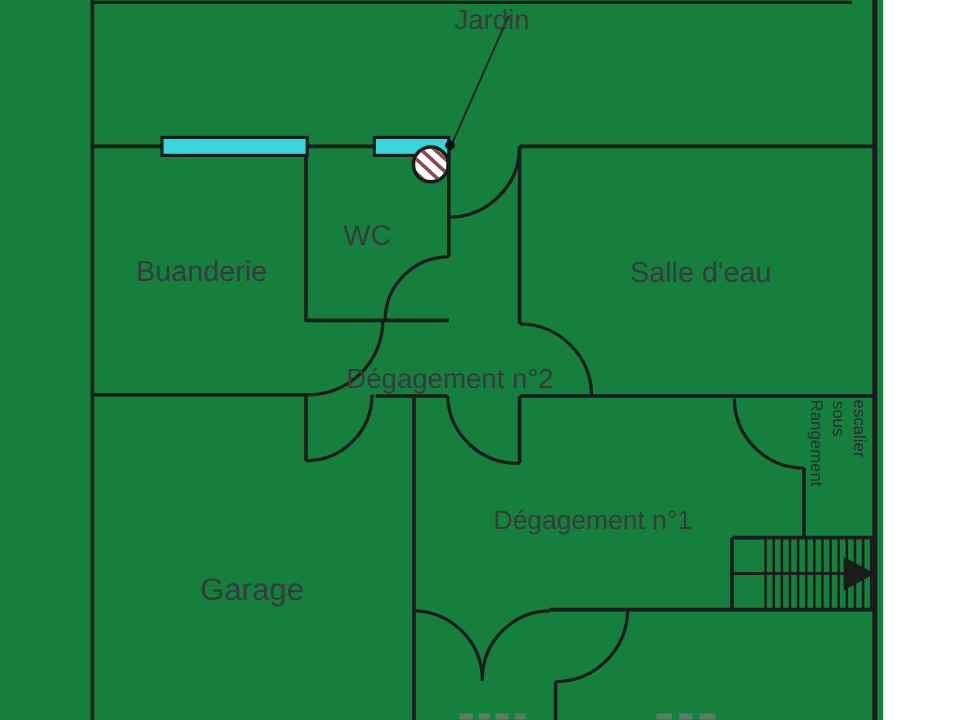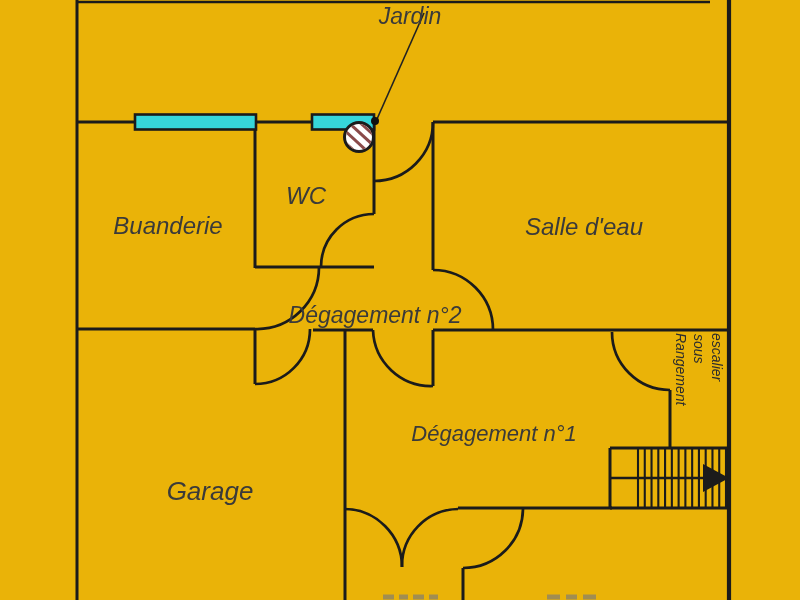--- a/index.html
+++ b/index.html
@@ -4,25 +4,24 @@
 <style>
   :root{
     --wall:#1b1b1b;
     --window:#36d6da;
     --hatch:#8a4a4a;
     --label:#3a3a3a;
   }
   html,body{margin:0;padding:0;background:#ffffff;}
   .stage{
     position:relative;
-    width:800px;height:600px;
-    background:#eab308;
+    width:736px;height:600px;
+    background:#15803d;
     overflow:hidden;
     font-family:"Liberation Sans","DejaVu Sans",sans-serif;
-    font-style:italic;
   }
   svg{display:block;}
   .wall{stroke:var(--wall);stroke-width:3;fill:none;stroke-linecap:butt;}
   .wall-thin{stroke:var(--wall);stroke-width:2.6;fill:none;}
   .wall-thick{stroke:var(--wall);stroke-width:4.2;fill:none;}
   .door-arc{stroke:var(--wall);stroke-width:2.7;fill:none;}
   .tread{stroke:var(--wall);stroke-width:2.1;}
   .stair-mid{stroke:var(--wall);stroke-width:2.5;}
   .room-label{
     fill:var(--label);

